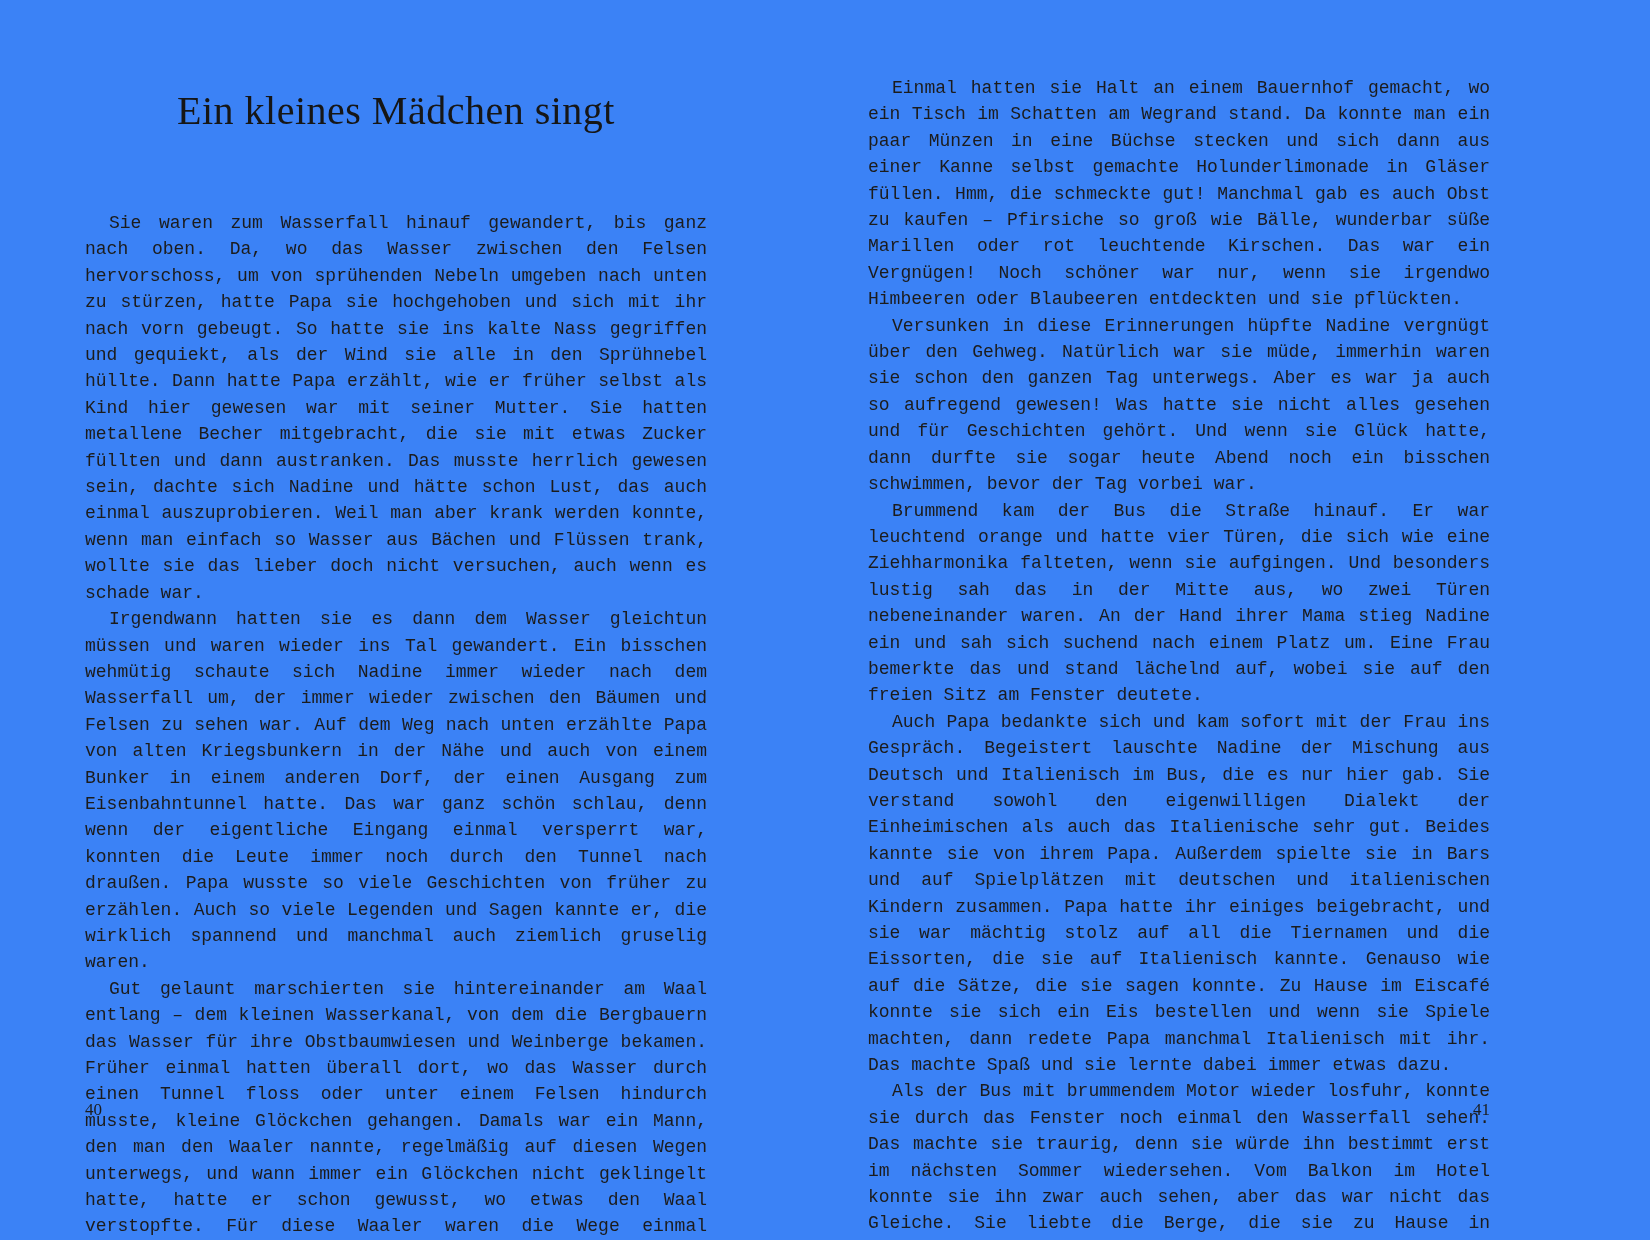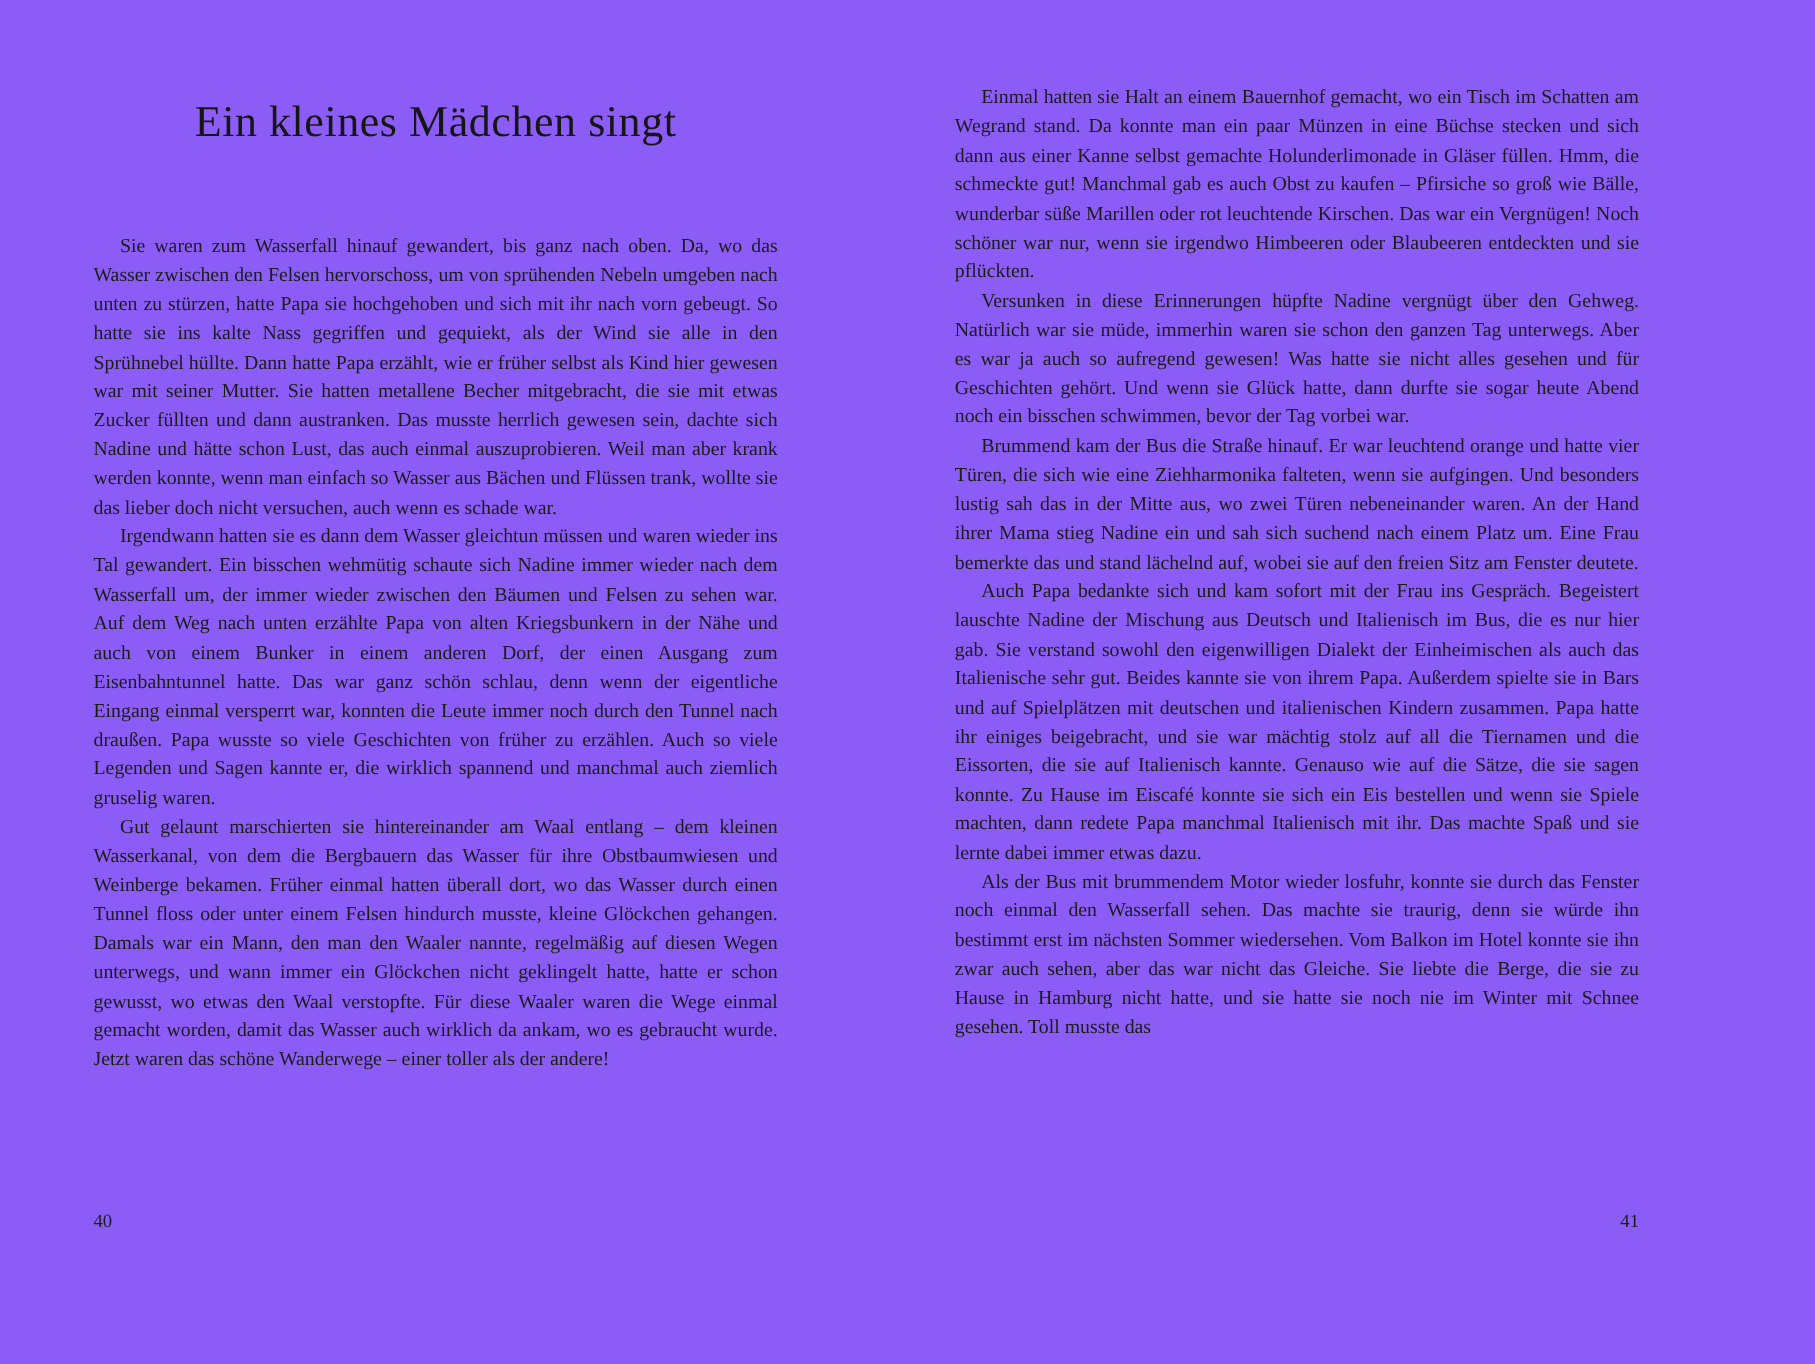--- a/index.html
+++ b/index.html
@@ -4,21 +4,21 @@
 <style>
   html, body {
     margin: 0;
     padding: 0;
     background: #ffffff;
   }
   .spread {
     position: relative;
     width: 1650px;
     height: 1240px;
-    background: #8b5cf6;
+    background: #3b82f6;
     font-family: "Liberation Serif", "DejaVu Serif", serif;
     color: #1c1c1c;
     overflow: hidden;
   }
   .page {
     position: absolute;
     top: 0;
     width: 622px;
     height: 1240px;
   }
@@ -40,20 +40,21 @@
     line-height: 26.4px;
     hyphens: auto;
     -webkit-hyphens: auto;
   }
   .page-left .body-text  { margin-top: 76px; }
   .page-right .body-text { margin-top: 75px; }
 
   .body-text p {
     margin: 0;
     text-indent: 24px;
+    font-family: Liberation Mono, monospace;
   }
 
   .page-number {
     position: absolute;
     bottom: 120px;
     font-size: 17px;
     color: #1c1c1c;
   }
   .page-left  .page-number { left: 0; }
   .page-right .page-number { right: 0; }

